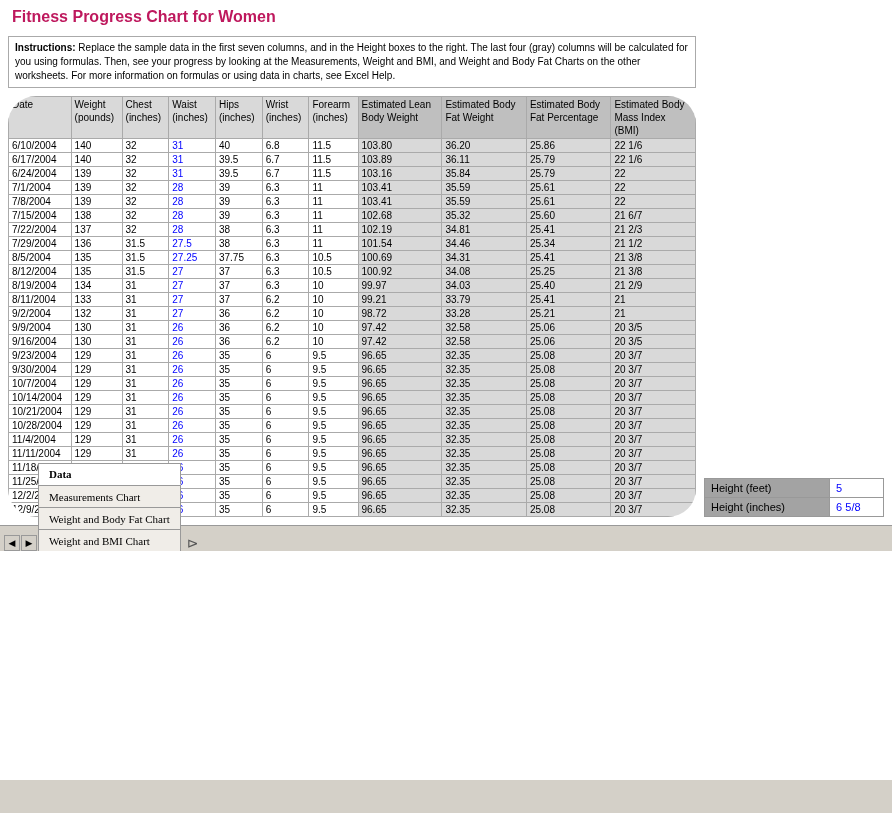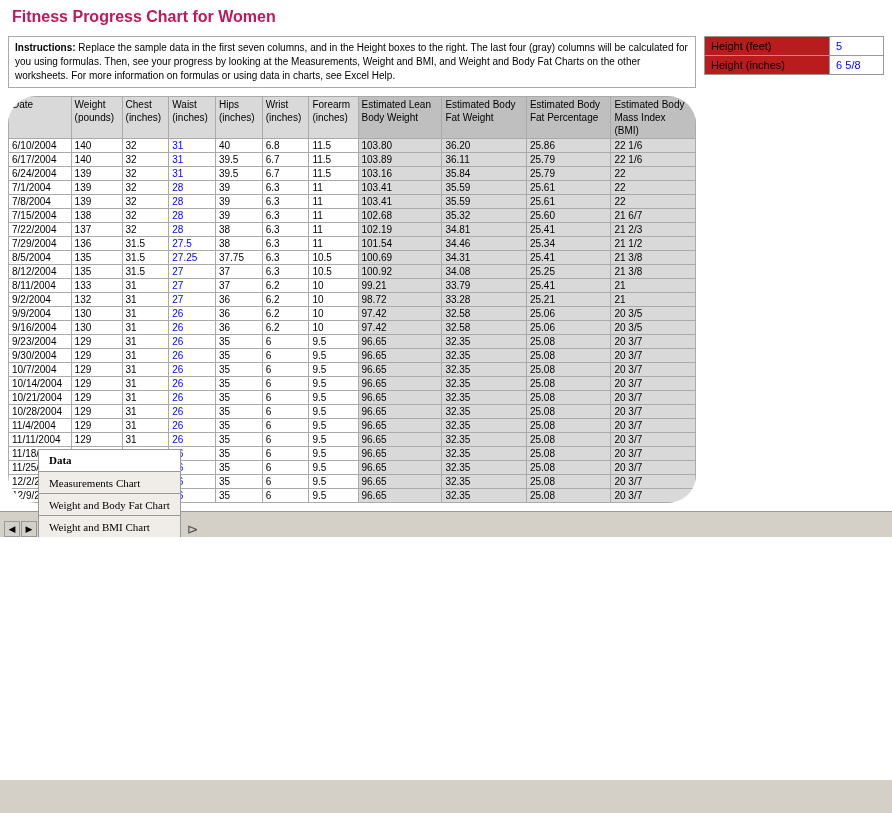--- a/index.html
+++ b/index.html
@@ -22,20 +22,21 @@
     .page-title {
       font-size: 16px;
       font-weight: bold;
       color: #be185d;
       margin-bottom: 6px;
     }
     .main-content {
       display: flex;
       padding: 0 8px;
       gap: 8px;
+      align-items: flex-end;
     }
     .left-panel {
       flex: 1;
     }
     .instructions-box {
       border: 1px solid #aaa;
       background: #fff;
       padding: 4px 6px;
       font-size: 10px;
       line-height: 1.4;
@@ -52,21 +53,21 @@
       border-collapse: collapse;
       width: 100%;
       border: 1px solid #999;
     }
     .height-table td {
       border: 1px solid #999;
       padding: 3px 6px;
       font-size: 11px;
     }
     .height-table td:first-child {
-      background: #b91c1c;
+      background: #a3a3a3;
       font-weight: normal;
       color: #000;
     }
     .height-table td:last-child {
       background: #fff;
       color: #0000ff;
     }
     .data-table {
       border-collapse: collapse;
       width: 100%;
@@ -305,20 +306,33 @@
                 <td class="blue">27</td>
                 <td>37</td>
                 <td>6.3</td>
                 <td>10.5</td>
                 <td class="gray-col">100.92</td>
                 <td class="gray-col">34.08</td>
                 <td class="gray-col">25.25</td>
                 <td class="gray-col">21 3/8</td>
               </tr>
               <tr>
+                <td>8/19/2004</td>
+                <td>134</td>
+                <td>31</td>
+                <td class="blue">27</td>
+                <td>37</td>
+                <td>6.3</td>
+                <td>10</td>
+                <td class="gray-col">99.97</td>
+                <td class="gray-col">34.03</td>
+                <td class="gray-col">25.40</td>
+                <td class="gray-col">21 2/9</td>
+              </tr>
+              <tr>
                 <td>8/11/2004</td>
                 <td>133</td>
                 <td>31</td>
                 <td class="blue">27</td>
                 <td>37</td>
                 <td>6.2</td>
                 <td>10</td>
                 <td class="gray-col">99.21</td>
                 <td class="gray-col">33.79</td>
                 <td class="gray-col">25.41</td>

